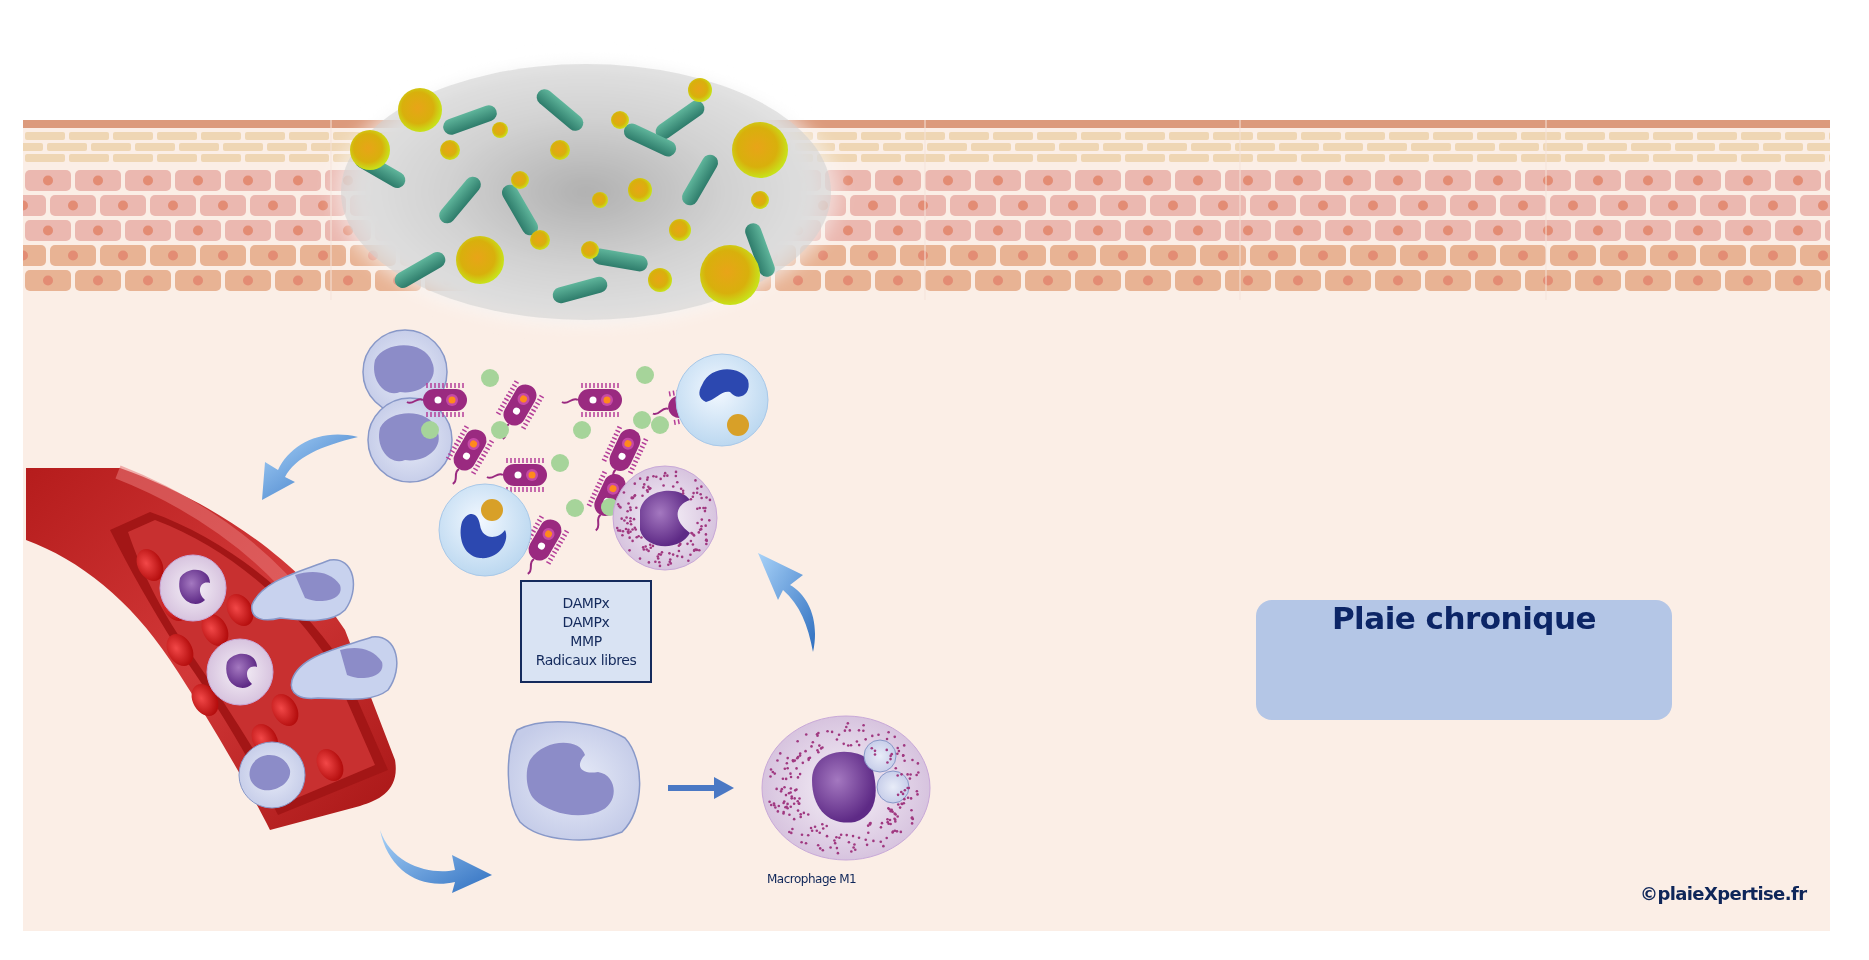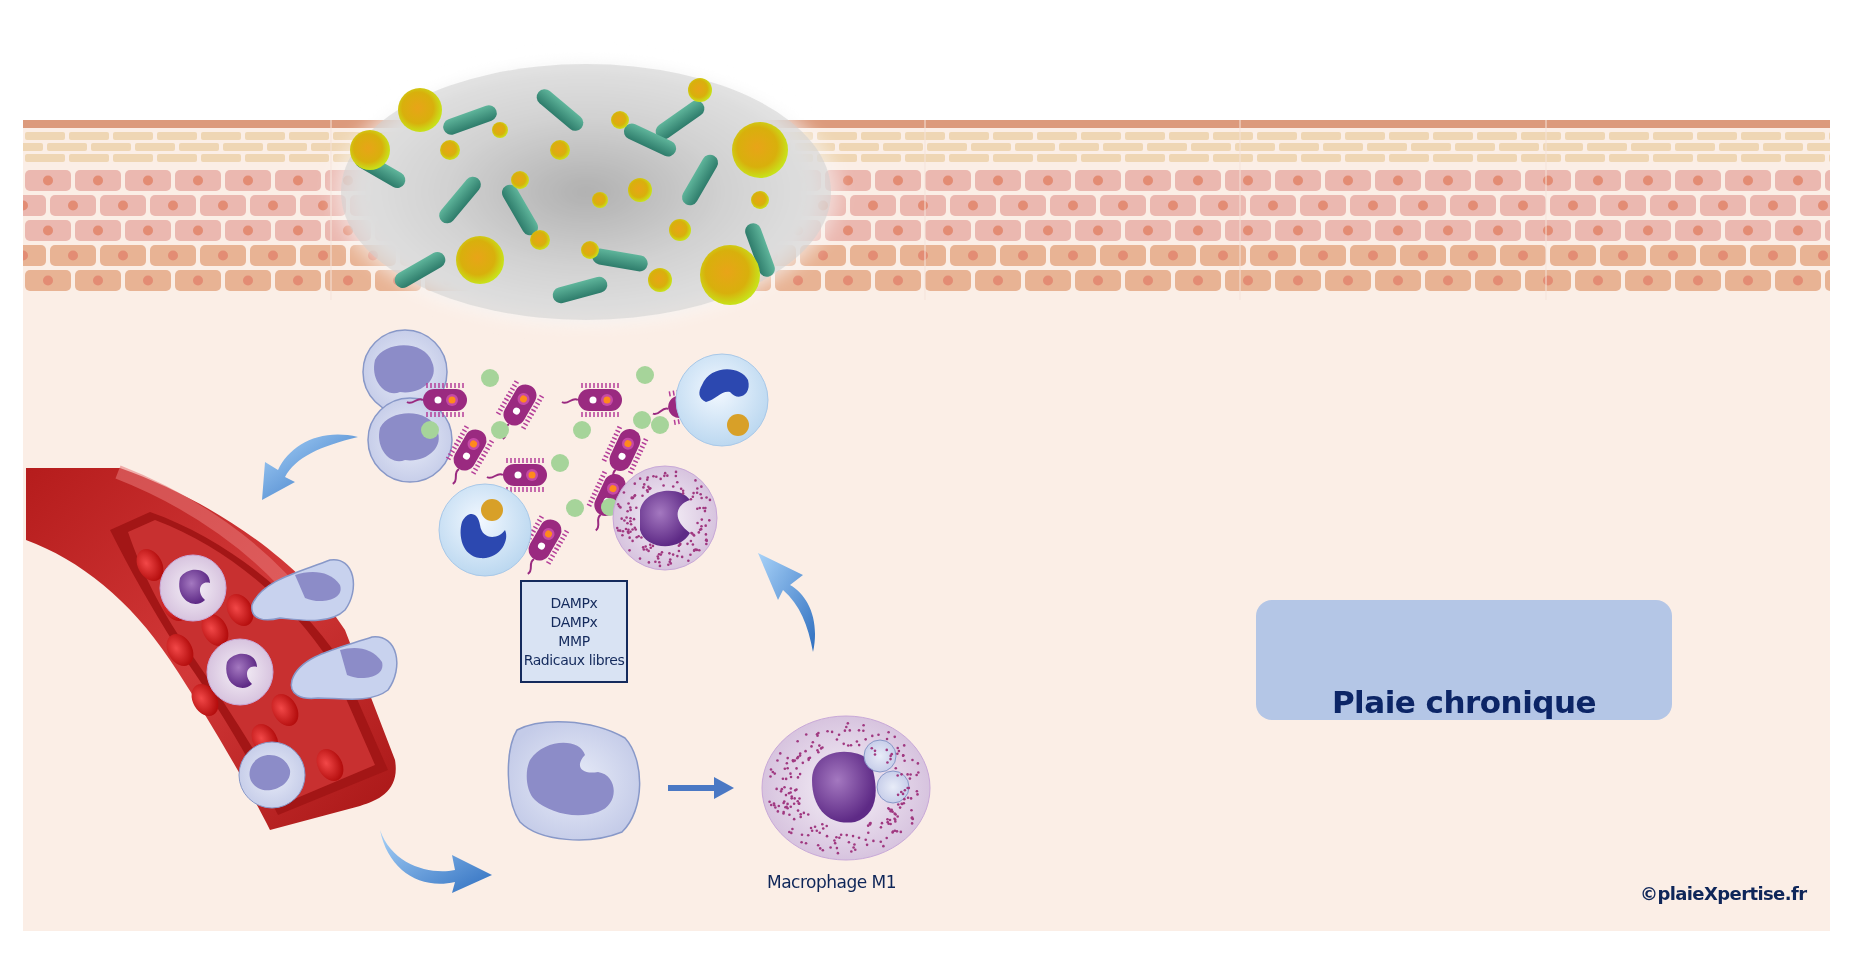--- a/index.html
+++ b/index.html
@@ -8,37 +8,37 @@
       background: #ffffff;
       font-family: "Liberation Sans", "DejaVu Sans", sans-serif;
     }
     #panel {
       position: absolute; left: 23px; top: 120px; width: 1807px; height: 811px;
       background: #fbeee6;
     }
     #skin { position: absolute; left: 23px; top: 120px; width: 1807px; height: 180px; }
     .label-text { position: absolute; color: #0f2659; }
     #mediator-box {
-      position: absolute; left: 520px; top: 580px; width: 108px; height: 103px;
+      position: absolute; left: 520px; top: 580px; width: 132px; height: 103px;
       background: #d9e3f3; border: 2px solid #142a5c; box-sizing: border-box;
       display: flex; flex-direction: column; align-items: center; justify-content: center;
       font-family: "DejaVu Sans", sans-serif; font-size: 14px; line-height: 19px; color: #142a5c;
       letter-spacing: -0.4px;
     }
     #plaie-box {
       position: absolute; left: 1256px; top: 600px; width: 416px; height: 120px;
       background: #b4c6e6; border-radius: 16px;
-      display: flex; align-items: flex-end; justify-content: center;
+      display: flex; align-items: flex-start; justify-content: center;
     }
     #plaie-title {
       font-family: "DejaVu Sans", sans-serif; font-weight: bold; font-size: 31px;
       color: #0c2566; letter-spacing: -0.5px;
     }
     #macrophage-label {
-      left: 767px; top: 872px; font-family: "DejaVu Sans", sans-serif; font-size: 17px;
+      left: 767px; top: 872px; font-family: "DejaVu Sans", sans-serif; font-size: 12px;
       letter-spacing: -0.5px;
     }
     #copyright {
       left: 1640px; top: 883px; font-family: "DejaVu Sans", sans-serif; font-weight: bold;
       font-size: 18px; letter-spacing: -0.6px;
     }
     svg.layer { position: absolute; left: 0; top: 0; }
   </style>
 </head>
 <body>

